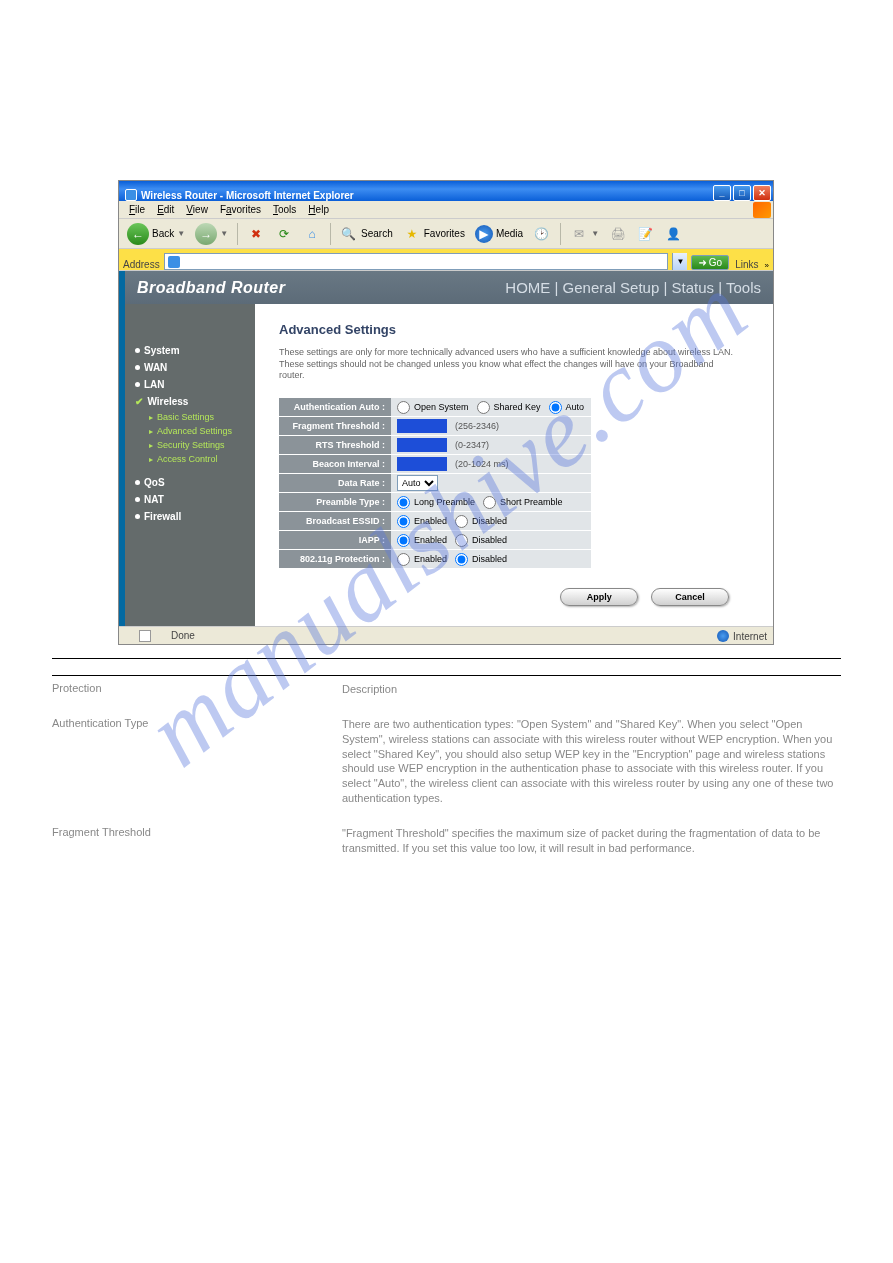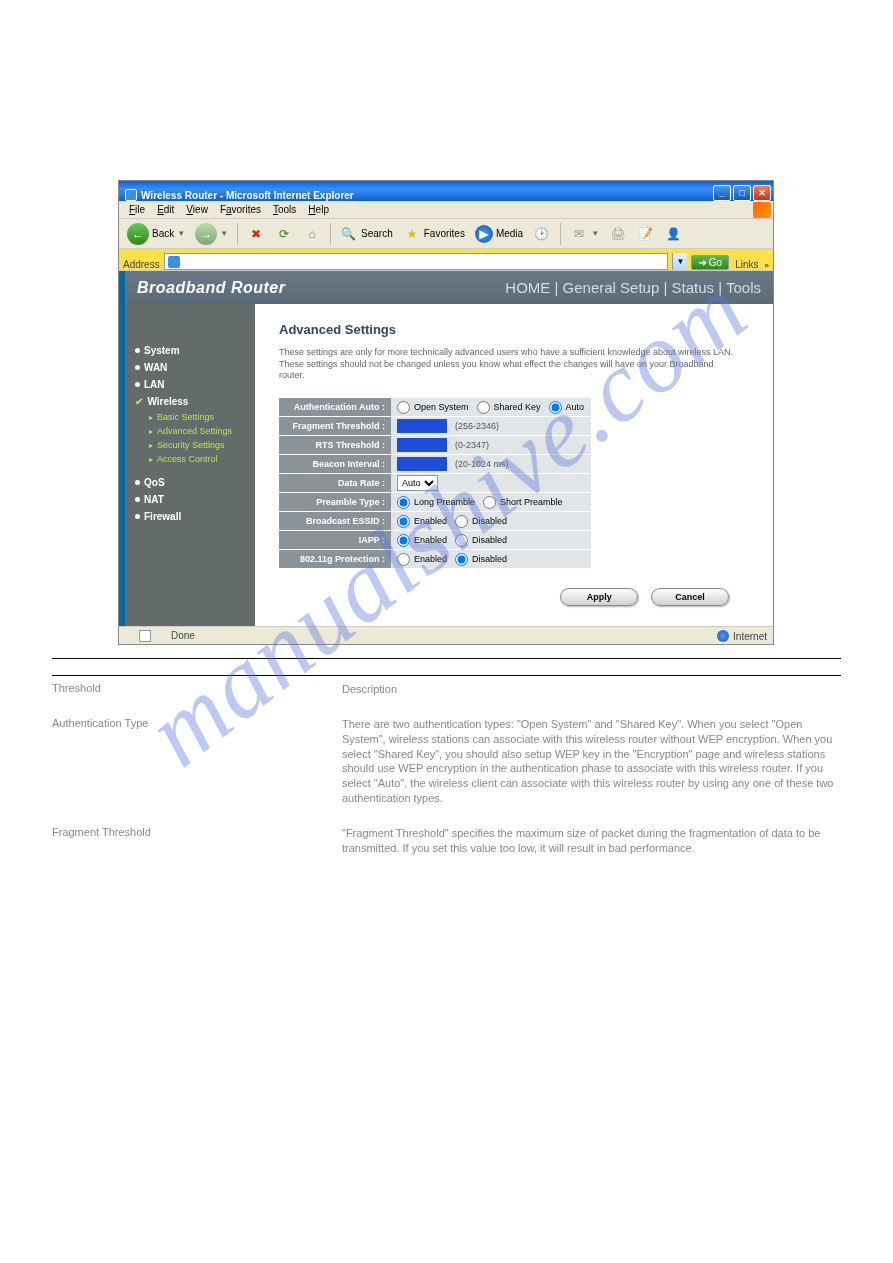--- a/index.html
+++ b/index.html
@@ -414,21 +414,21 @@
         </div>
       </div>
     </div>
   </div>
 
   <div class="blurb-area">
     <hr class="hr-top">
     <hr class="hr-bot" style="margin-top:12px;">
     <div class="blurbs" style="margin-top:6px;">
       <div class="blurb-row">
-        <div class="blurb-label">Threshold</div>
+        <div class="blurb-label">Protection</div>
         <div class="blurb-text">Description</div>
       </div>
       <div class="blurb-row">
         <div class="blurb-label">Authentication Type</div>
         <div class="blurb-text">There are two authentication types: "Open System" and "Shared Key". When you select "Open System", wireless stations can associate with this wireless router without WEP encryption. When you select "Shared Key", you should also setup WEP key in the "Encryption" page and wireless stations should use WEP encryption in the authentication phase to associate with this wireless router. If you select "Auto", the wireless client can associate with this wireless router by using any one of these two authentication types.</div>
       </div>
       <div class="blurb-row">
         <div class="blurb-label">Fragment Threshold</div>
         <div class="blurb-text">"Fragment Threshold" specifies the maximum size of packet during the fragmentation of data to be transmitted. If you set this value too low, it will result in bad performance.</div>
       </div>

